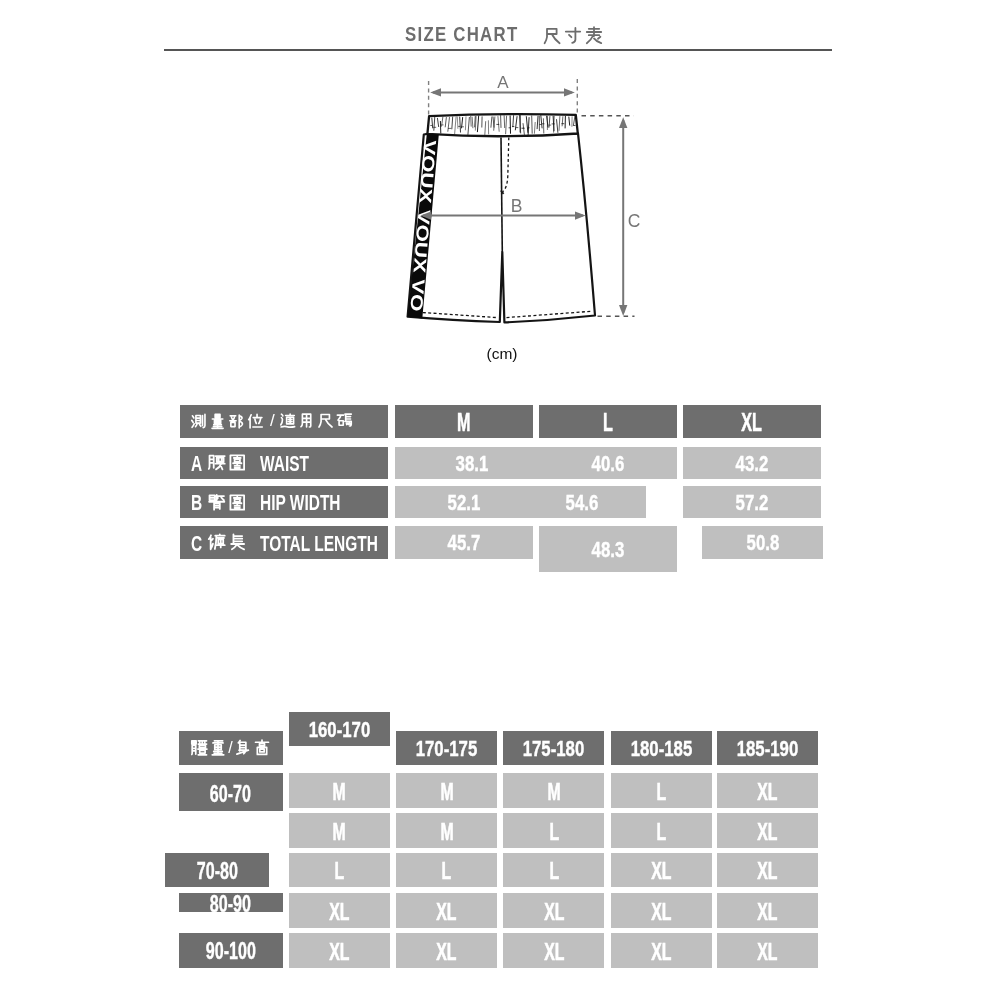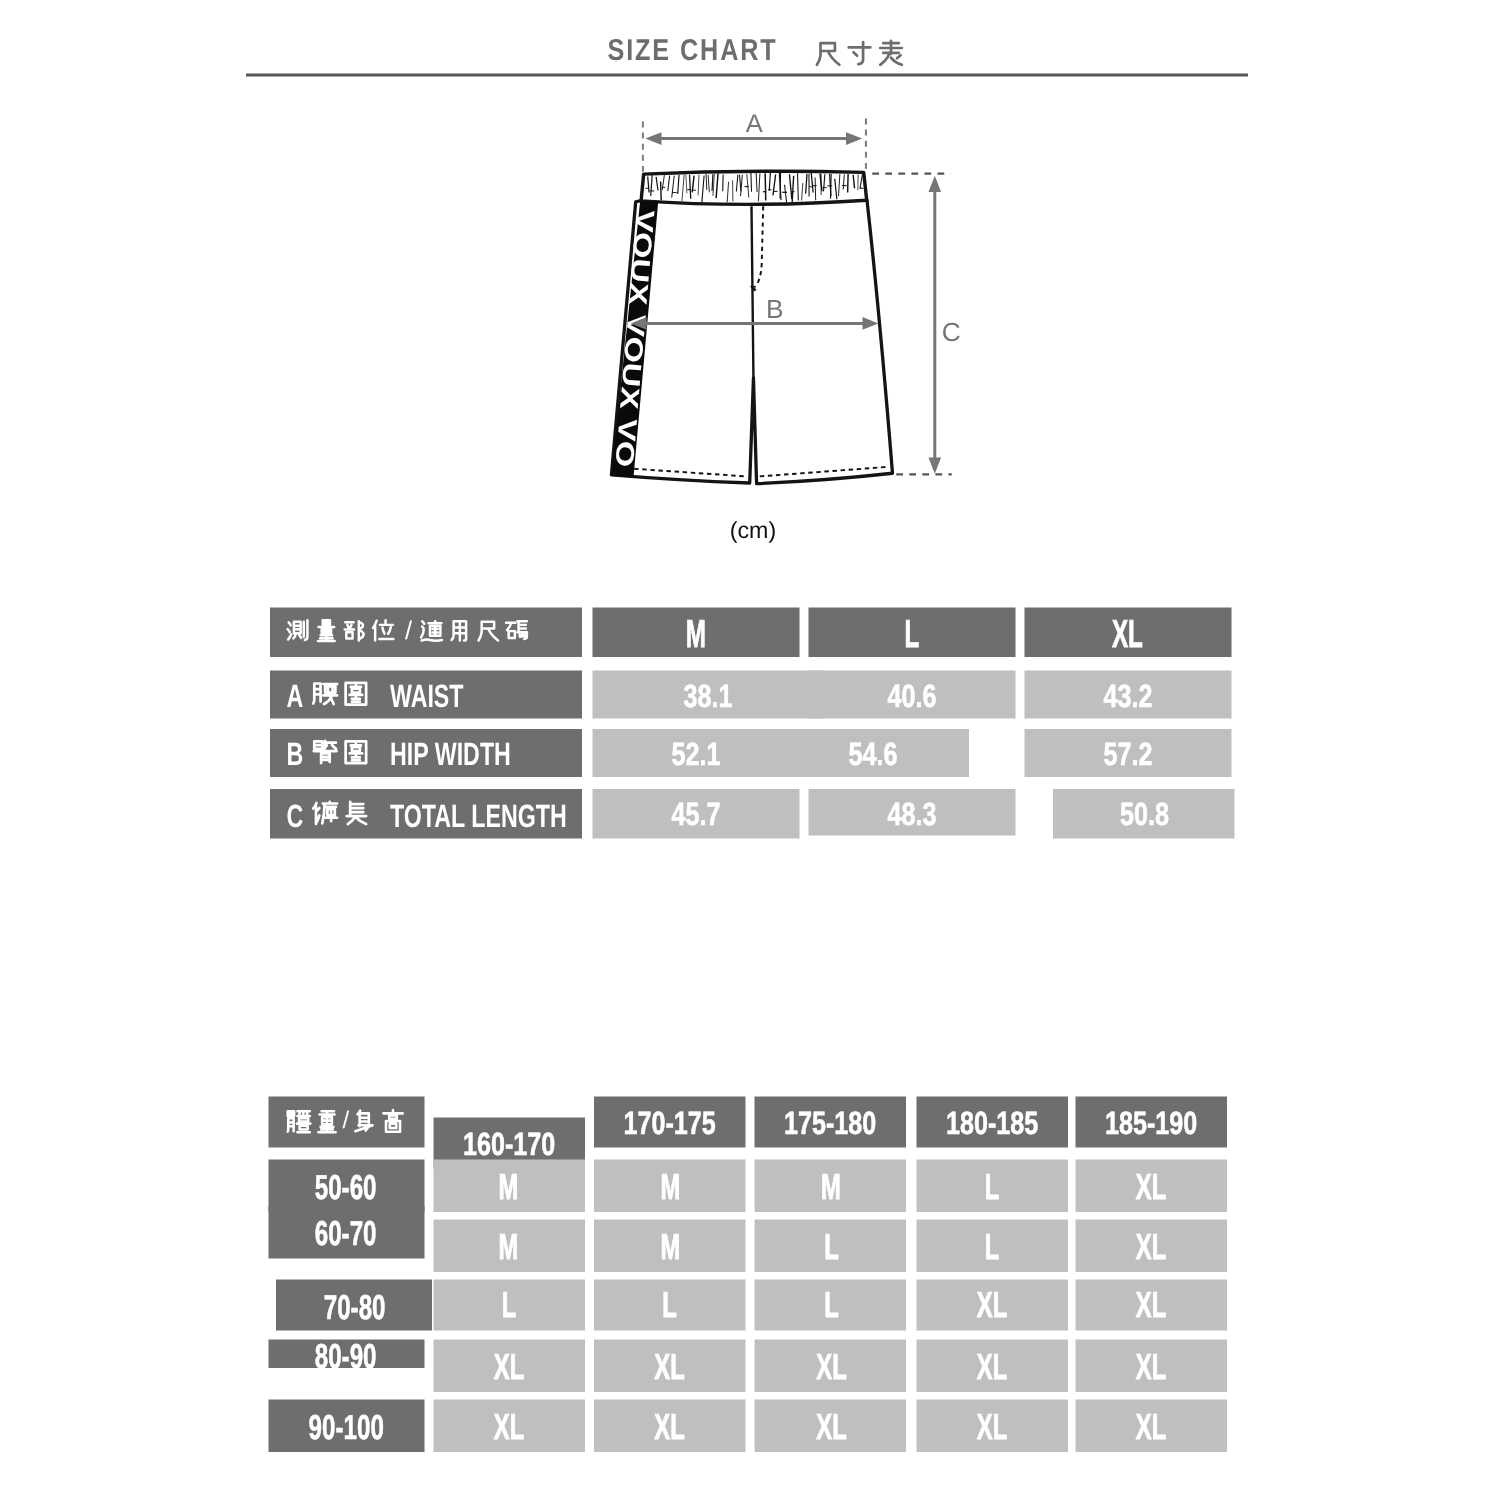--- a/index.html
+++ b/index.html
@@ -228,41 +228,41 @@
         <path d="M20 12 Q16 24 8 32 M18 24 V86 M18 42 Q26 36 30 30 M30 56 Q26 70 20 80 M42 14 H92 M66 8 V14 M48 14 Q48 50 40 84 M54 26 H88 M58 34 H84 V56 H58 Z M71 26 V76 M52 64 H92" transform="translate(0.0 0)" fill="none" stroke="#fff" stroke-width="9.5" stroke-linecap="round" stroke-linejoin="round"></path>
         <path d="M30 8 V58 M30 16 H76 M30 30 H76 M30 44 H76 M18 58 H86 M44 66 Q36 78 22 86 M52 64 Q64 78 86 86" transform="translate(107.9 0)" fill="none" stroke="#fff" stroke-width="9.5" stroke-linecap="round" stroke-linejoin="round"></path>
       </svg></span>
     <span class="cw" style="position:absolute;left:80px;margin-top:3px;font-size:21.5px;font-weight:bold;transform:scaleX(0.72);transform-origin:left center;white-space:nowrap">TOTAL LENGTH</span>
   </div>
 
 <div class="cell lt" style="left:394.7px;top:526.3px;width:138.2px;height:32.6px">
     <span class="cnum" style="font-size:21.5px">45.7</span>
   </div>
 
-<div class="cell lt" style="left:538.8px;top:526.3px;width:138.2px;height:31px">
+<div class="cell lt" style="left:538.8px;top:526.3px;width:138.2px;height:46px">
     <span class="cnum" style="font-size:21.5px">48.3</span>
   </div>
 
 <div class="cell lt" style="left:702px;top:526.3px;width:121px;height:32.6px">
     <span class="cnum" style="font-size:21.5px">50.8</span>
   </div>
 
 <div class="cell dk" style="left:178.5px;top:731.3px;width:104px;height:33.7px">
     <svg width="37" height="18" viewBox="0 0 205.6 100" style="vertical-align:-4px" xmlns="http://www.w3.org/2000/svg">
       <path d="M10 10 H34 V28 H10 Z M10 19 H34 M12 36 H32 M32 36 V84 M12 36 V78 Q12 84 10 86 M12 52 H32 M12 66 H32 M46 10 H92 M54 10 V28 M68 10 V28 M82 10 V28 M46 28 H92 M52 36 H86 V48 H52 Z M44 56 H94 M54 64 H84 M54 64 V78 M84 64 V78 M54 78 H84 M46 88 H92" transform="translate(0.0 0)" fill="none" stroke="#fff" stroke-width="9.5" stroke-linecap="round" stroke-linejoin="round"></path>
       <path d="M30 10 H76 M50 10 V88 M22 22 H78 M32 32 H68 V58 H32 Z M32 45 H68 M26 68 H74 M18 88 H82 M28 78 H72" transform="translate(105.6 0)" fill="none" stroke="#fff" stroke-width="9.5" stroke-linecap="round" stroke-linejoin="round"></path>
     </svg>
     <span class="cw" style="font-size:16px;margin:0 1px">/</span>
     <svg width="37" height="18" viewBox="0 0 205.6 100" style="vertical-align:-4px" xmlns="http://www.w3.org/2000/svg">
       <path d="M34 8 Q30 16 24 22 M32 18 H66 M32 18 V66 M66 18 V62 M32 34 H66 M32 48 H66 M28 62 H72 M66 62 Q62 74 54 82 M16 84 L80 62" transform="translate(0.0 0)" fill="none" stroke="#fff" stroke-width="9.5" stroke-linecap="round" stroke-linejoin="round"></path>
       <path d="M50 6 V14 M14 18 H86 M36 26 H64 V38 H36 Z M24 46 H76 V86 H24 Z M38 56 H62 V72 H38 Z" transform="translate(105.6 0)" fill="none" stroke="#fff" stroke-width="9.5" stroke-linecap="round" stroke-linejoin="round"></path>
     </svg>
   </div>
 
-<div class="cell dk" style="left:288.9px;top:745px;width:101px;height:33.7px">
+<div class="cell dk" style="left:288.9px;top:712px;width:101px;height:33.7px">
     <span class="cnum" style="font-size:21.5px">160-170</span>
   </div>
 
 <div class="cell dk" style="left:396.2px;top:731.3px;width:101px;height:33.7px">
     <span class="cnum" style="font-size:21.5px">170-175</span>
   </div>
 
 <div class="cell dk" style="left:503.4px;top:731.3px;width:101px;height:33.7px">
     <span class="cnum" style="font-size:21.5px">175-180</span>
   </div>
@@ -292,21 +292,21 @@
   </div>
 
 <div class="cell lt" style="left:610.6px;top:773.3px;width:101px;height:34.4px">
     <span class="cnum" style="font-size:24px;transform:scaleX(0.66);-webkit-text-stroke:0.6px #fff">L</span>
   </div>
 
 <div class="cell lt" style="left:717.3px;top:773.3px;width:101px;height:34.4px">
     <span class="cnum" style="font-size:24px;transform:scaleX(0.66);-webkit-text-stroke:0.6px #fff">XL</span>
   </div>
 
-<div class="cell dk" style="left:178.5px;top:804px;width:104px;height:34.5px">
+<div class="cell dk" style="left:178.5px;top:776px;width:104px;height:34.5px">
     <span class="cnum" style="font-size:23px;transform:scaleX(0.70)">60-70</span>
   </div>
 
 <div class="cell lt" style="left:288.9px;top:813.1px;width:101px;height:34.5px">
     <span class="cnum" style="font-size:24px;transform:scaleX(0.66);-webkit-text-stroke:0.6px #fff">M</span>
   </div>
 
 <div class="cell lt" style="left:396.2px;top:813.1px;width:101px;height:34.5px">
     <span class="cnum" style="font-size:24px;transform:scaleX(0.66);-webkit-text-stroke:0.6px #fff">M</span>
   </div>
@@ -316,21 +316,21 @@
   </div>
 
 <div class="cell lt" style="left:610.6px;top:813.1px;width:101px;height:34.5px">
     <span class="cnum" style="font-size:24px;transform:scaleX(0.66);-webkit-text-stroke:0.6px #fff">L</span>
   </div>
 
 <div class="cell lt" style="left:717.3px;top:813.1px;width:101px;height:34.5px">
     <span class="cnum" style="font-size:24px;transform:scaleX(0.66);-webkit-text-stroke:0.6px #fff">XL</span>
   </div>
 
-<div class="cell dk" style="left:184px;top:853.1px;width:104px;height:34.0px">
+<div class="cell dk" style="left:165px;top:853.1px;width:104px;height:34.0px">
     <span class="cnum" style="font-size:23px;transform:scaleX(0.70)">70-80</span>
   </div>
 
 <div class="cell lt" style="left:288.9px;top:853.1px;width:101px;height:34.0px">
     <span class="cnum" style="font-size:24px;transform:scaleX(0.66);-webkit-text-stroke:0.6px #fff">L</span>
   </div>
 
 <div class="cell lt" style="left:396.2px;top:853.1px;width:101px;height:34.0px">
     <span class="cnum" style="font-size:24px;transform:scaleX(0.66);-webkit-text-stroke:0.6px #fff">L</span>
   </div>

